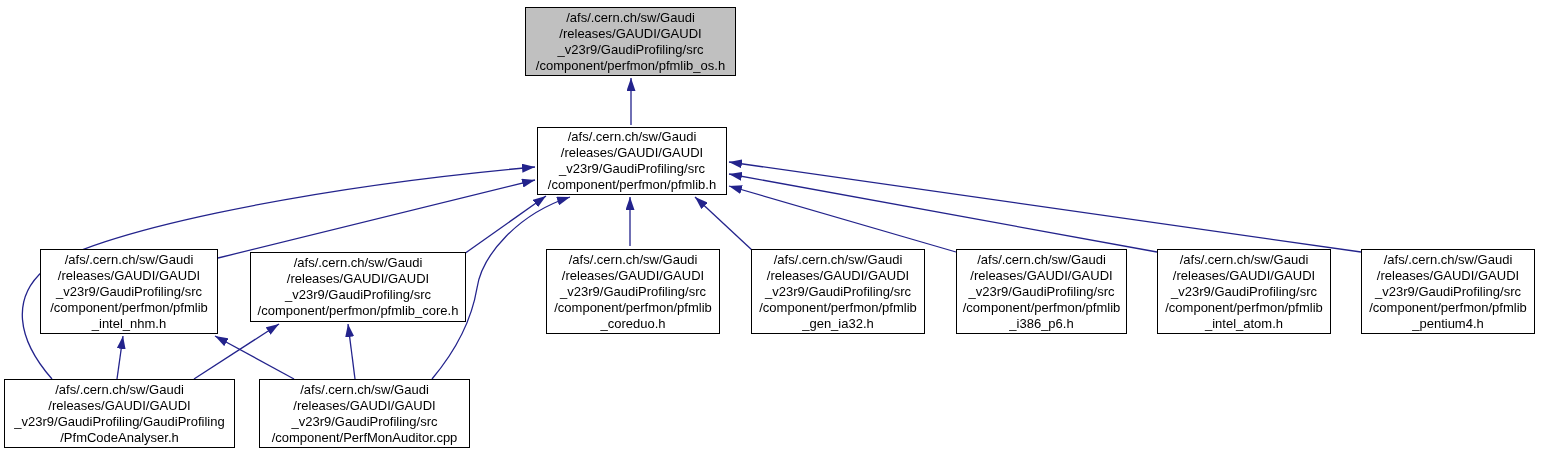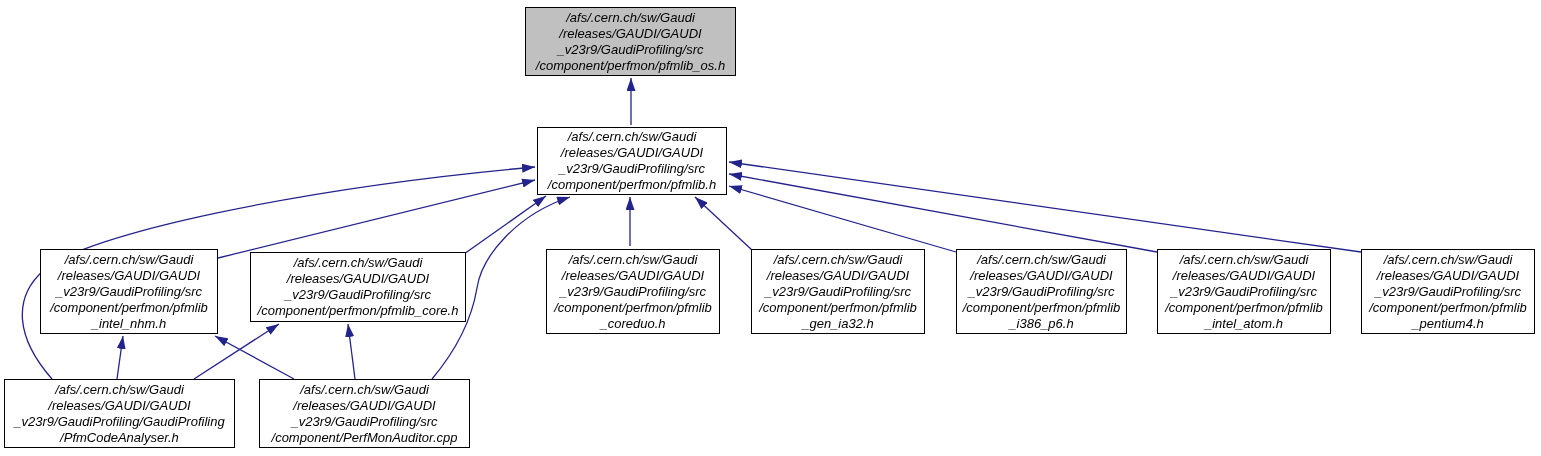--- a/index.html
+++ b/index.html
@@ -34,21 +34,20 @@
     border: 1.5px solid var(--node-border, #000000);
     color: var(--text, #000000);
     font-size: 13px;
     line-height: 16px;
     text-align: center;
     white-space: pre-line;
     display: flex;
     align-items: center;
     justify-content: center;
     cursor: pointer;
-    font-style: italic;
   }
   .node.current {
     background: var(--current-fill, #c0c0c0);
   }
 </style>
 </head>
 <body>
 
 <div class="graph-canvas">
 

